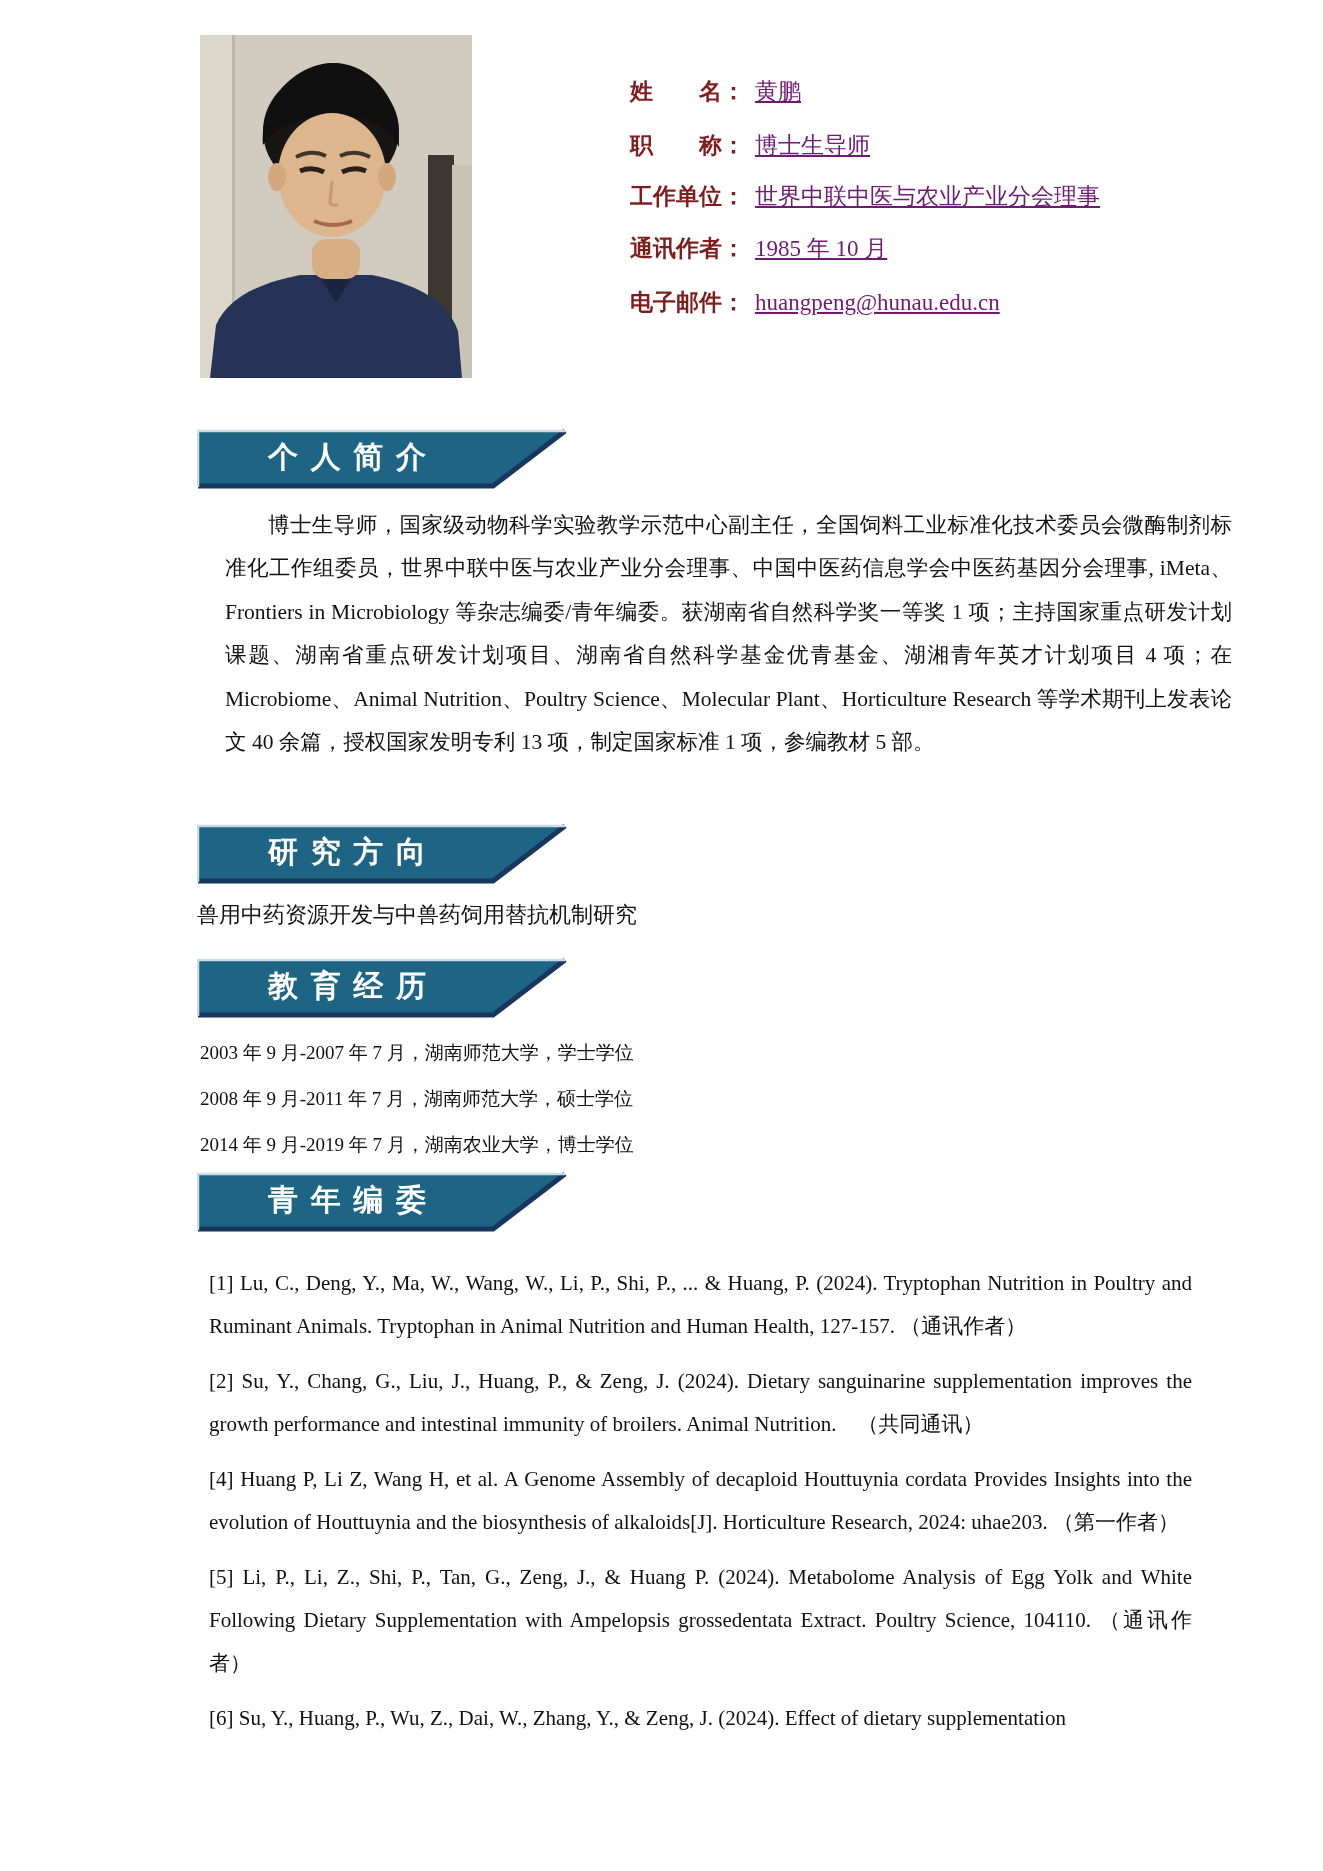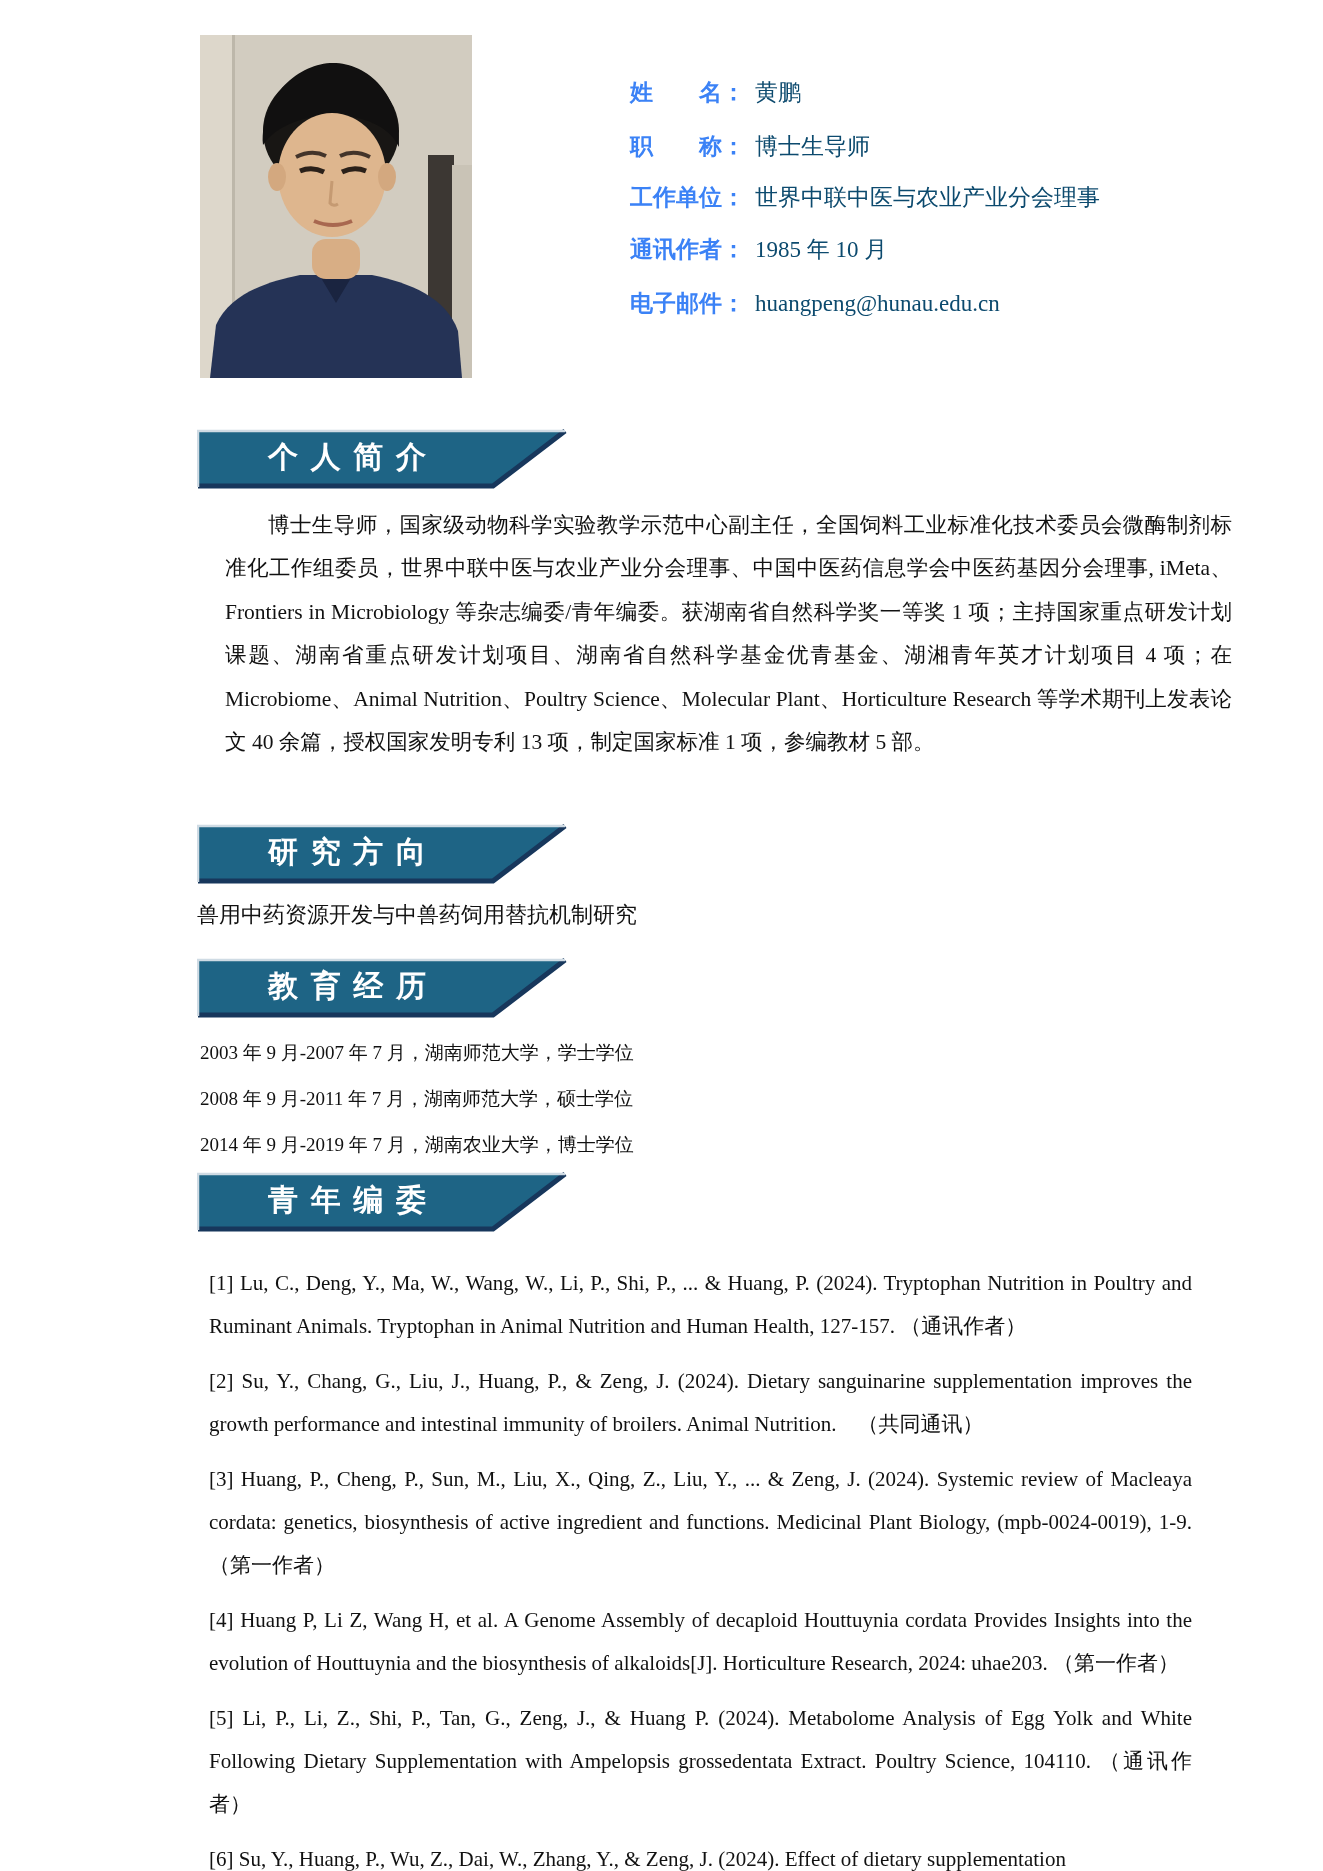--- a/index.html
+++ b/index.html
@@ -10,22 +10,22 @@
     background:#ffffff;
     font-family:"Liberation Serif","DejaVu Serif",serif;
     color:#111111;
     overflow:hidden;
   }
   
   .photo{position:absolute;left:200px;top:35px;width:272px;height:343px;}
   .photo svg{display:block;}
   
   .info-row{position:absolute;left:630px;height:32px;white-space:nowrap;font-size:23px;line-height:32px;}
-  .info-label{font-family:Liberation Sans, sans-serif;font-weight:700;color:#3b82f6;}
-  .info-value{font-family:"Liberation Serif","DejaVu Serif",serif;color:#0c4a6e;margin-left:10px;}
+  .info-label{font-family:Liberation Mono, monospace;font-weight:700;color:#7f1d1d;}
+  .info-value{font-family:"Liberation Serif","DejaVu Serif",serif;color:#701a75;margin-left:10px;text-decoration:underline;}
   
   .banner{position:absolute;left:197px;width:380px;height:62px;}
   .banner svg{position:absolute;left:0;top:0;}
   .banner .banner-title{
     position:absolute;left:0;top:0;width:300px;height:58px;
     display:flex;align-items:center;justify-content:center;
     color:#ffffff;font-family:"Liberation Sans","DejaVu Sans",sans-serif;
     font-weight:700;font-size:30px;letter-spacing:0.42em;text-indent:0.42em;
     white-space:nowrap;
   }
@@ -137,19 +137,18 @@
       <polygon points="1,3 368,3 297,59 1,59" fill="#1e6485"></polygon>
       <path d="M368,3 L296,58 L1,58" stroke="#17375c" stroke-width="5" fill="none"></path>
       <path d="M1,59 L1,3 L368,3" stroke="#cfdbe4" stroke-width="2.5" fill="none"></path>
     </svg>
     <div class="banner-title">青年编委</div>
   </div>
 
   <div class="pubs-body">
     <p>[1] Lu, C., Deng, Y., Ma, W., Wang, W., Li, P., Shi, P., ... &amp; Huang, P. (2024). Tryptophan Nutrition in Poultry and Ruminant Animals. Tryptophan in Animal Nutrition and Human Health, 127-157. （通讯作者）</p>
     <p>[2] Su, Y., Chang, G., Liu, J., Huang, P., &amp; Zeng, J. (2024). Dietary sanguinarine supplementation improves the growth performance and intestinal immunity of broilers. Animal Nutrition.　（共同通讯）</p>
-    <p>[3] Huang, P., Cheng, P., Sun, M., Liu, X., Qing, Z., Liu, Y., ... &amp; Zeng, J. (2024). Systemic review of Macleaya cordata: genetics, biosynthesis of active ingredient and functions. Medicinal Plant Biology, (mpb-0024-0019), 1-9. （第一作者）</p>
     <p>[4] Huang P, Li Z, Wang H, et al. A Genome Assembly of decaploid Houttuynia cordata Provides Insights into the evolution of Houttuynia and the biosynthesis of alkaloids[J]. Horticulture Research, 2024: uhae203. （第一作者）</p>
     <p>[5] Li, P., Li, Z., Shi, P., Tan, G., Zeng, J., &amp; Huang P. (2024). Metabolome Analysis of Egg Yolk and White Following Dietary Supplementation with Ampelopsis grossedentata Extract. Poultry Science, 104110. （通讯作者）</p>
     <p>[6] Su, Y., Huang, P., Wu, Z., Dai, W., Zhang, Y., &amp; Zeng, J. (2024). Effect of dietary supplementation</p>
   </div>
 
 </div>
 
 </body></html>

